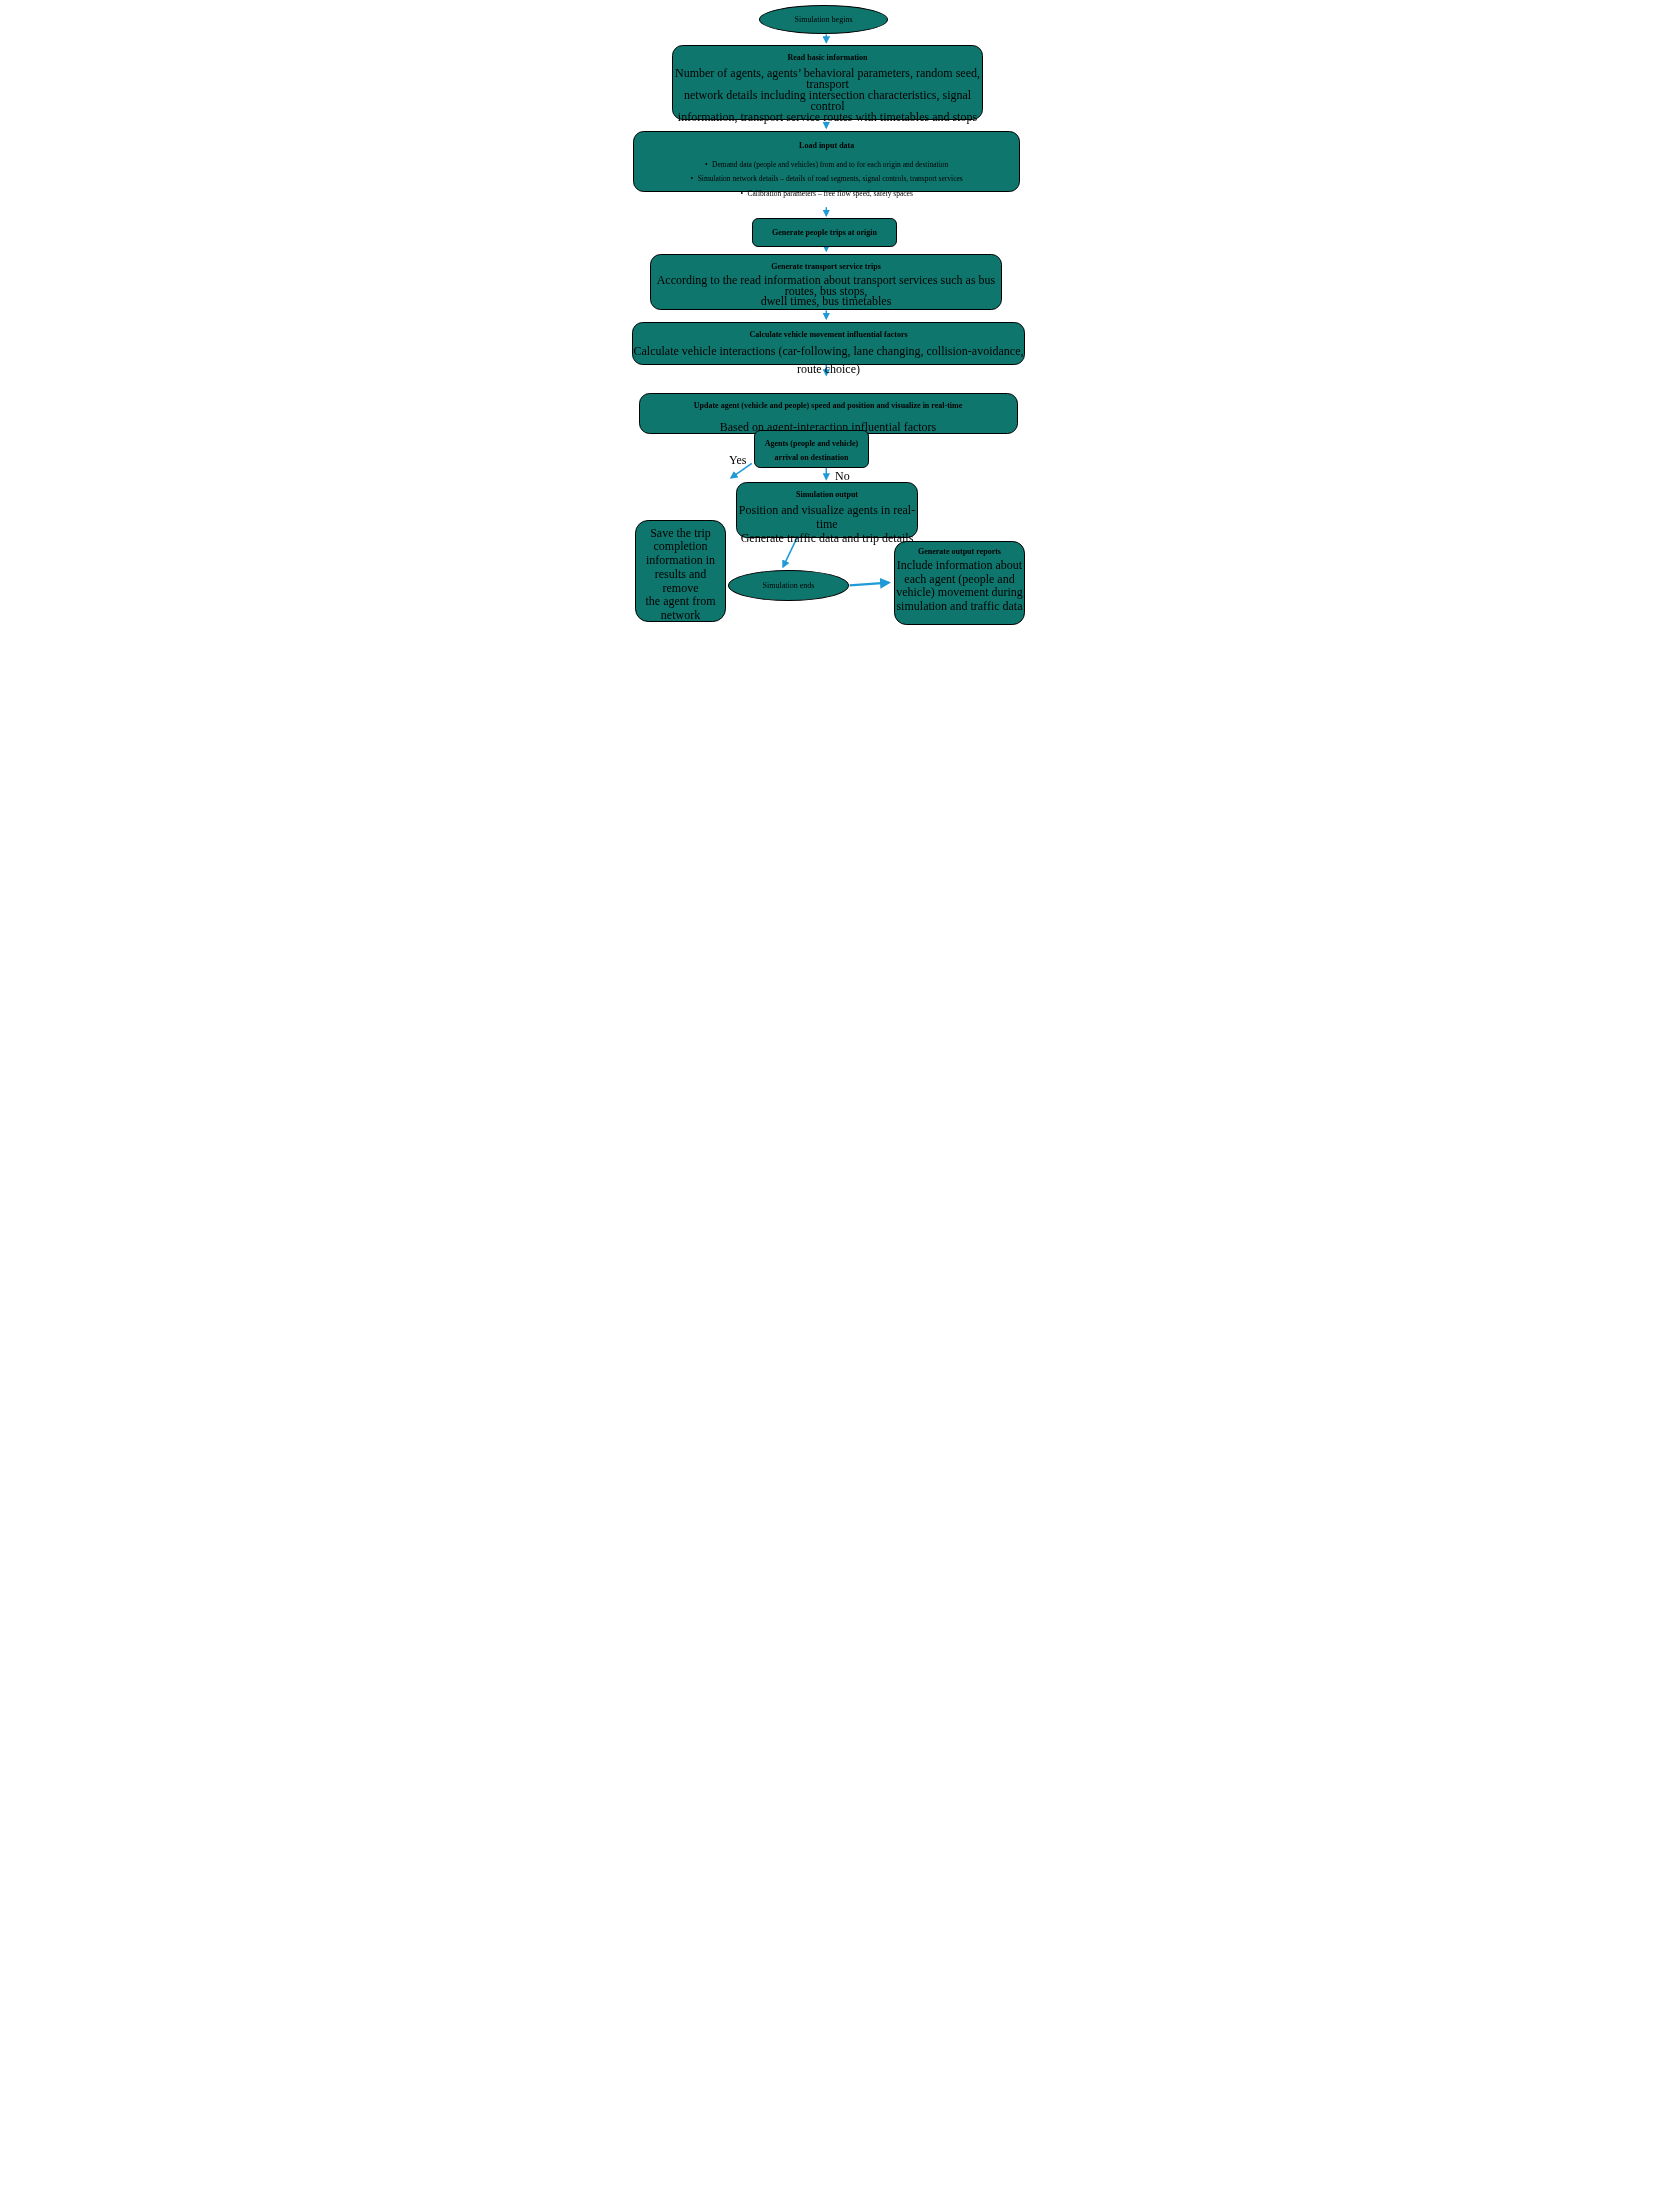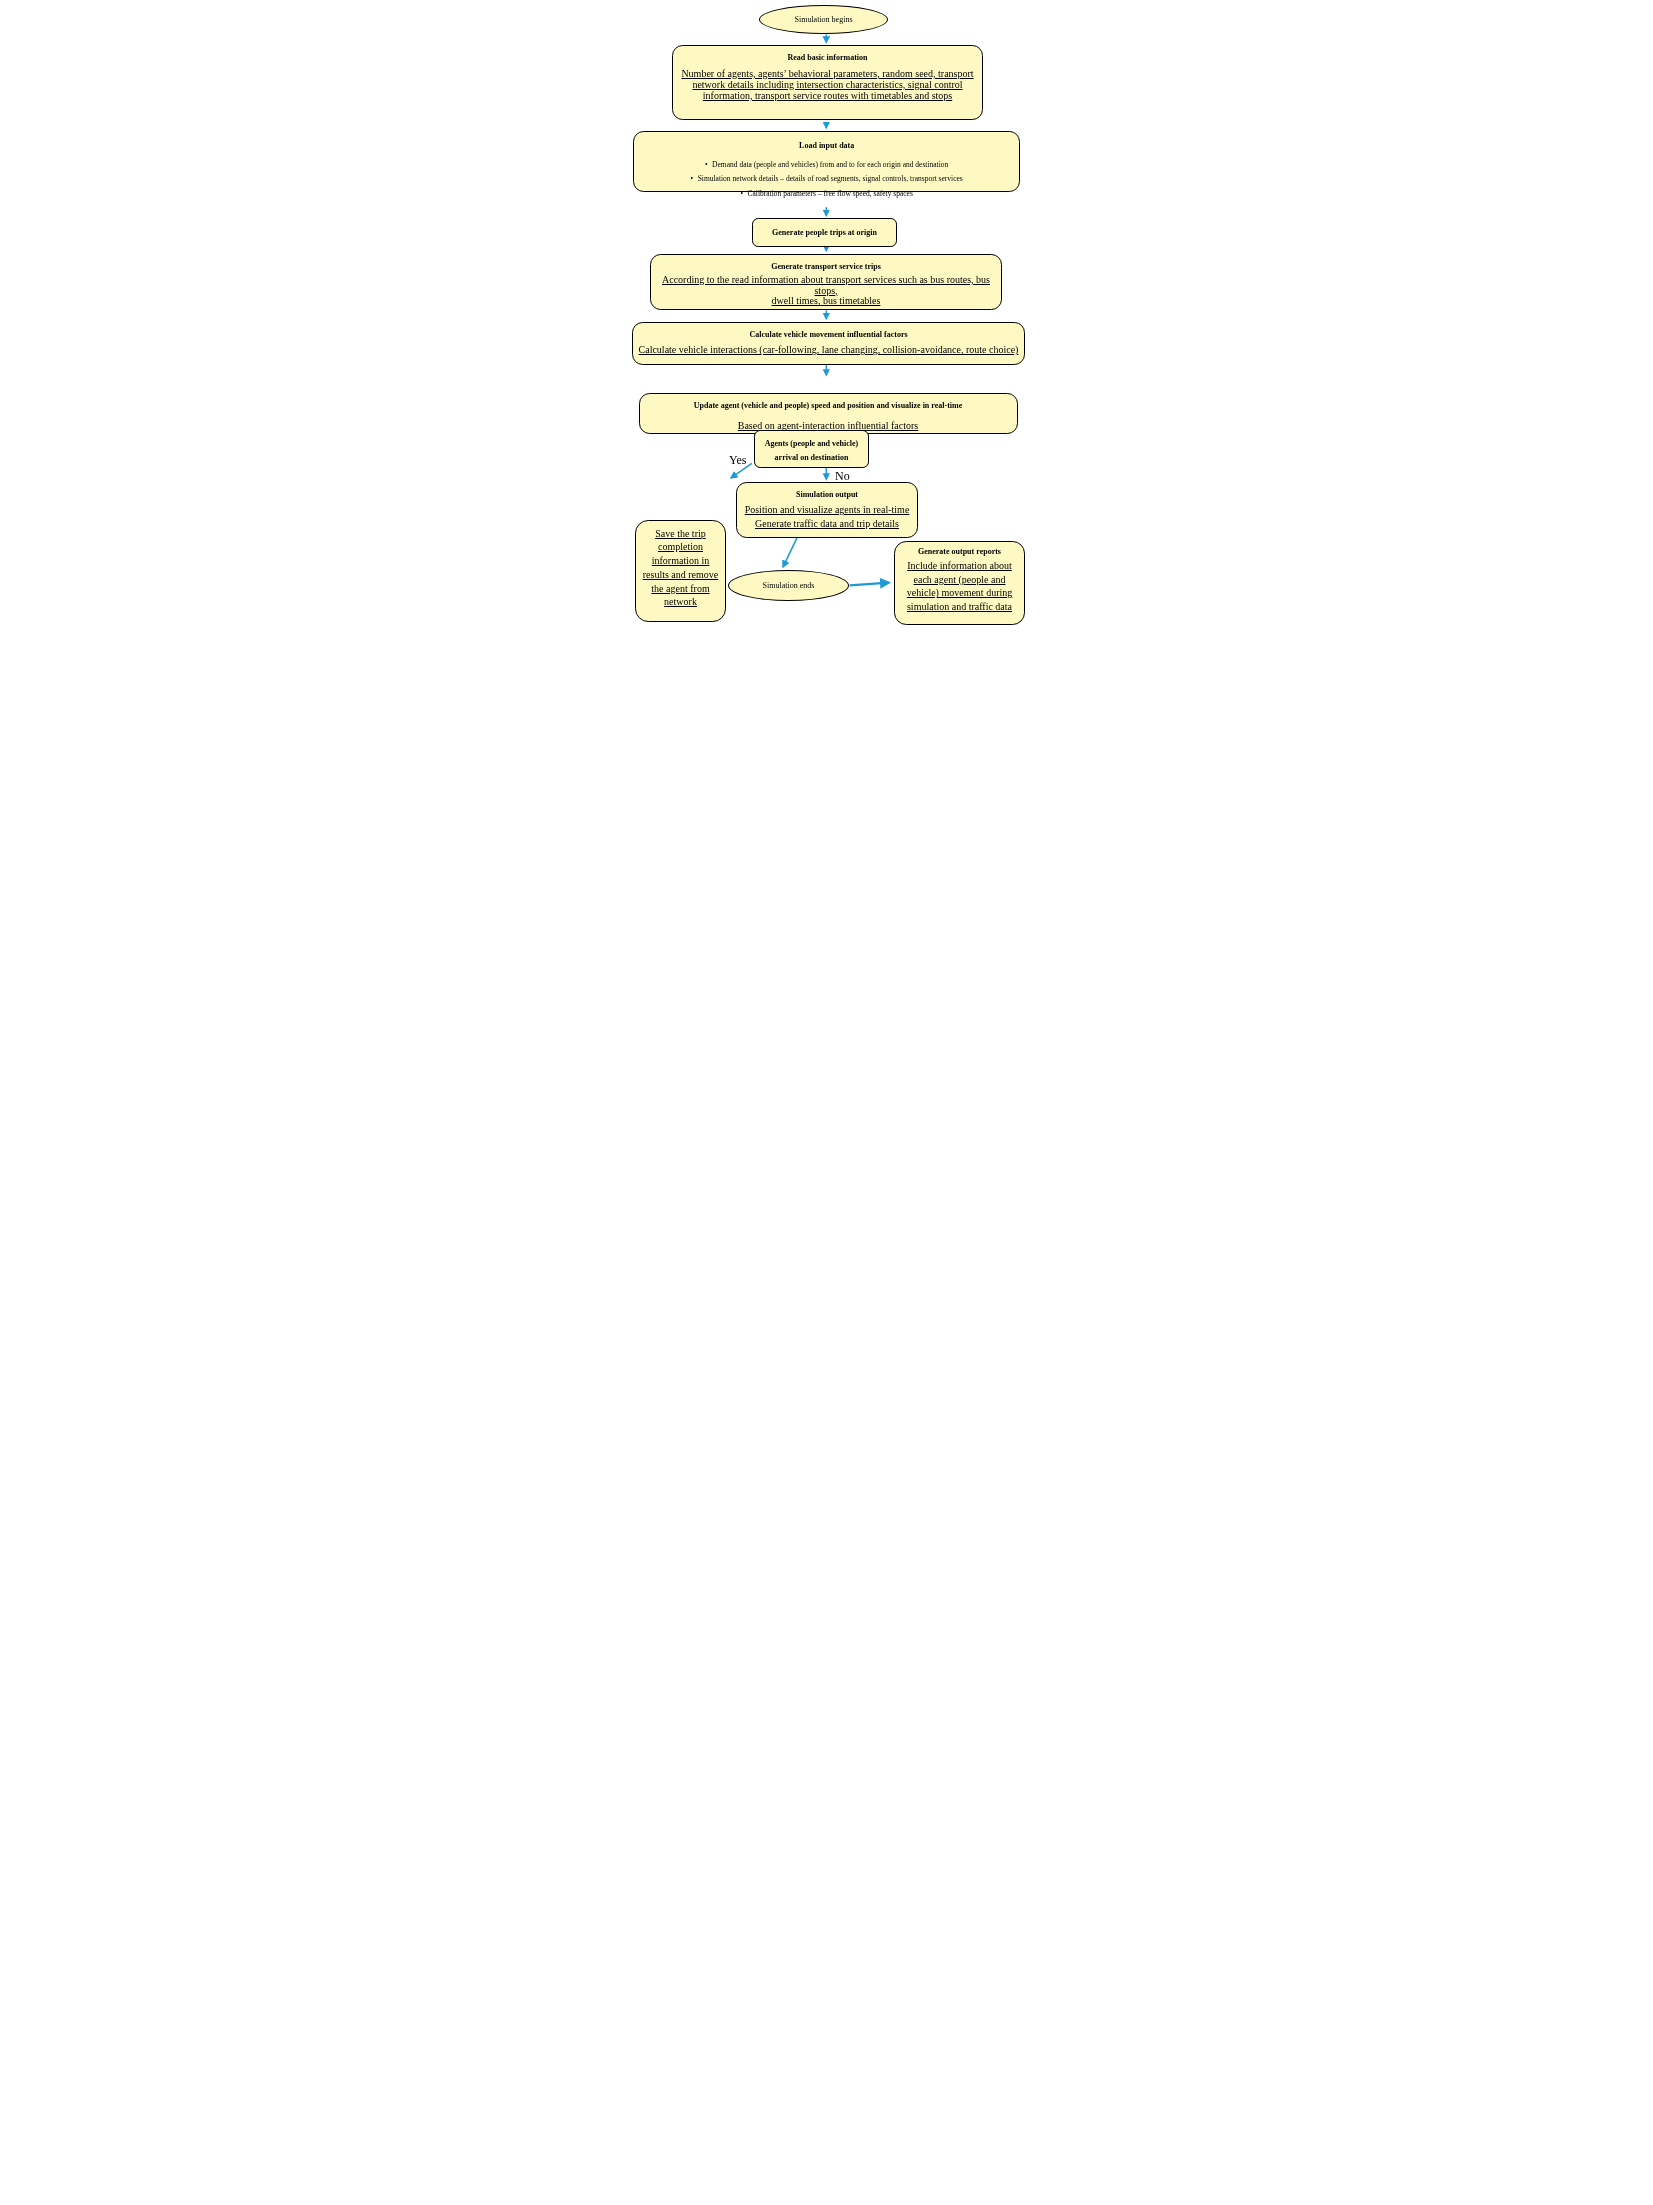--- a/index.html
+++ b/index.html
@@ -5,28 +5,28 @@
   :root { --accent:#1E9AD6; --line:#000000; }
   html,body { margin:0; padding:0; background:#ffffff; }
   .stage {
     position:relative; width:413px; height:633px; margin:0 auto;
     background:#ffffff; font-family:"Liberation Serif", serif; color:#000;
   }
   .stage svg.arrows { position:absolute; left:0; top:0; width:413px; height:633px; }
   .arrow { stroke:var(--accent); fill:none; }
   .ahead { fill:var(--accent); }
   .node {
-    position:absolute; box-sizing:border-box; background:#fef9c3;
+    position:absolute; box-sizing:border-box; background:#0f766e;
     border:1.3px solid var(--line); text-align:center; line-height:1.45;
   }
   .rect { border-radius:10.6px; }
   .rect.small { border-radius:6.2px; }
   .ellipse { border-radius:50%; display:flex; align-items:center; justify-content:center; }
   .title { font-weight:bold; font-size:8px; }
-  .body-line { font-size:10px;text-decoration:underline; }
+  .body-line { font-size:12px; }
   .ellipse .title { font-weight:normal; font-size:8px; }
   .bullet-row { font-size:7.5px; }
   .bullet-dot { display:inline-block; margin-right:4.4px; }
   .branch-label { position:absolute; font-size:12px; }
   
   .n-read    { padding-top:6.2px; }
   .n-read    .title { margin-bottom:4px; }
   .n-read    .body-line { line-height:11px; }
   .n-load    { padding-top:8px; }
   .n-load    .title { margin-bottom:6.2px; }

